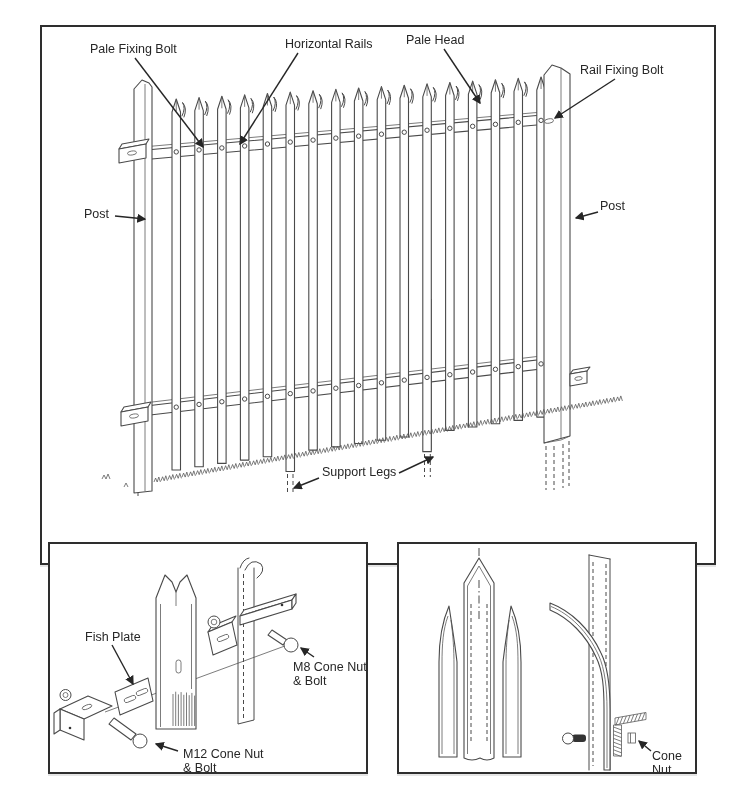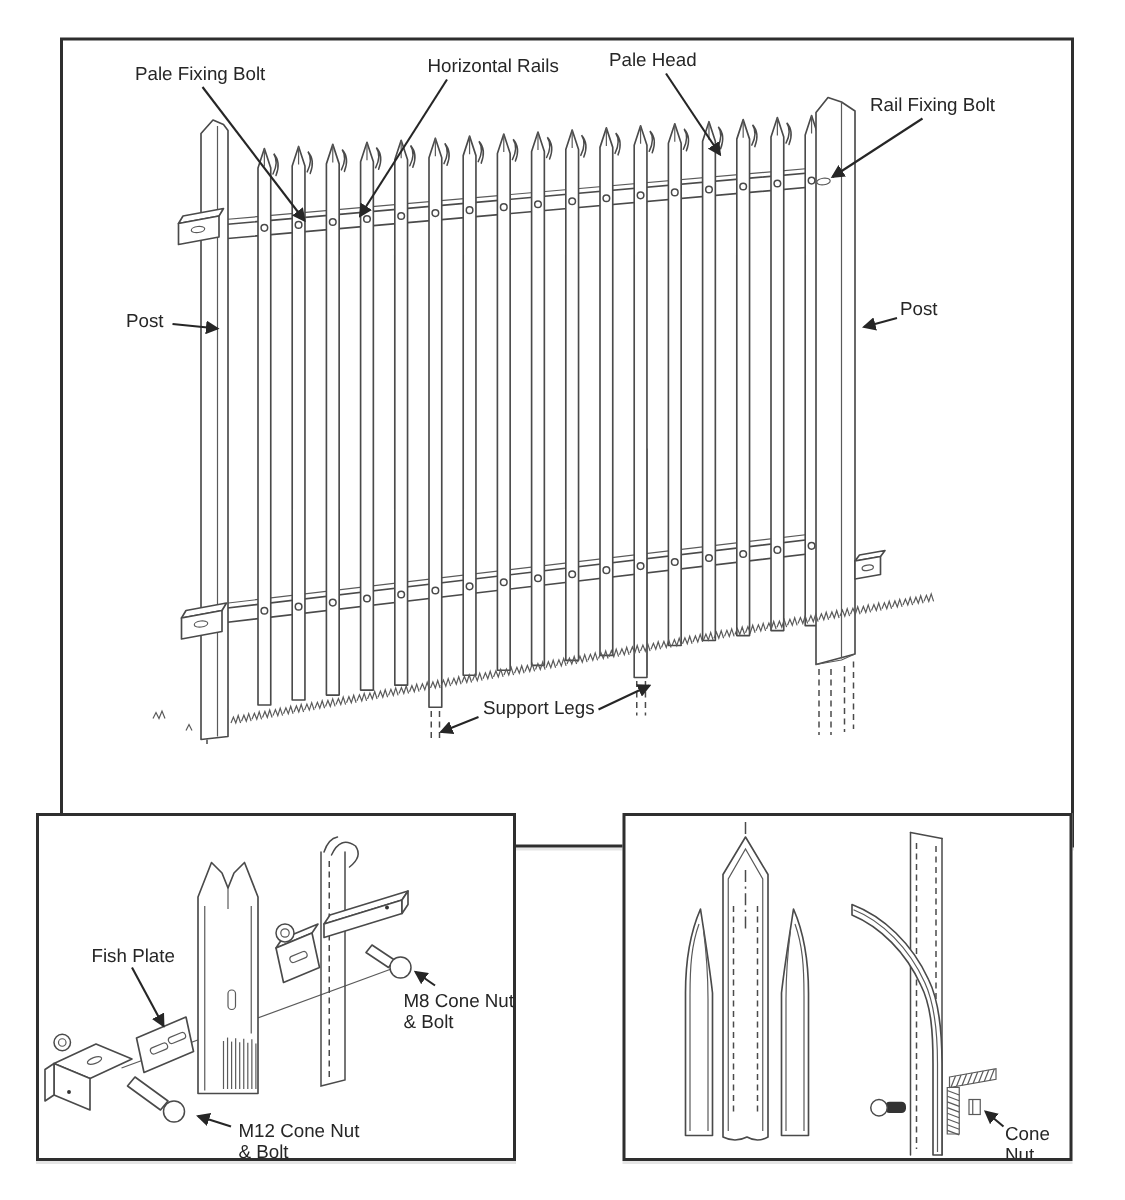--- a/index.html
+++ b/index.html
@@ -1,22 +1,22 @@
 <!DOCTYPE html>
 <html><head>
 <meta charset="utf-8">
 <style>
   html,body { margin:0; padding:0; background:#ffffff; }
   body { width:750px; height:800px; position:relative; overflow:hidden;
          font-family:"Liberation Sans", sans-serif; }
   .panel { position:absolute; background:#fff; border:2px solid #2e2e2e;
            box-sizing:border-box; box-shadow:0 2px 0 rgba(0,0,0,0.10); }
   #panel-fence        { left:40px;  top:25px;  width:676px; height:540px; }
-  #panel-fishplate    { left:24px;  top:542px; width:320px; height:232px; }
-  #panel-palehead     { left:415px; top:542px; width:300px; height:232px; }
+  #panel-fishplate    { left:48px;  top:542px; width:320px; height:232px; }
+  #panel-palehead     { left:397px; top:542px; width:300px; height:232px; }
   .panel svg { position:absolute; left:0; top:0; display:block; }
 
   
   .shape   { fill:#ffffff; stroke:#4a4a4a; stroke-width:1.1; stroke-linejoin:round; }
   .line    { fill:none; stroke:#4a4a4a; stroke-width:1; stroke-linecap:round; }
   .thin    { fill:none; stroke:#5a5a5a; stroke-width:0.8; }
   .dark    { fill:none; stroke:#2f2f2f; stroke-width:1.6; }
   .dash    { fill:none; stroke:#4a4a4a; stroke-width:1; stroke-dasharray:4 3; }
   .dashdot { fill:none; stroke:#4a4a4a; stroke-width:1; stroke-dasharray:8 3 1.5 3; }
   .leader  { fill:none; stroke:#262626; stroke-width:1.4; }

